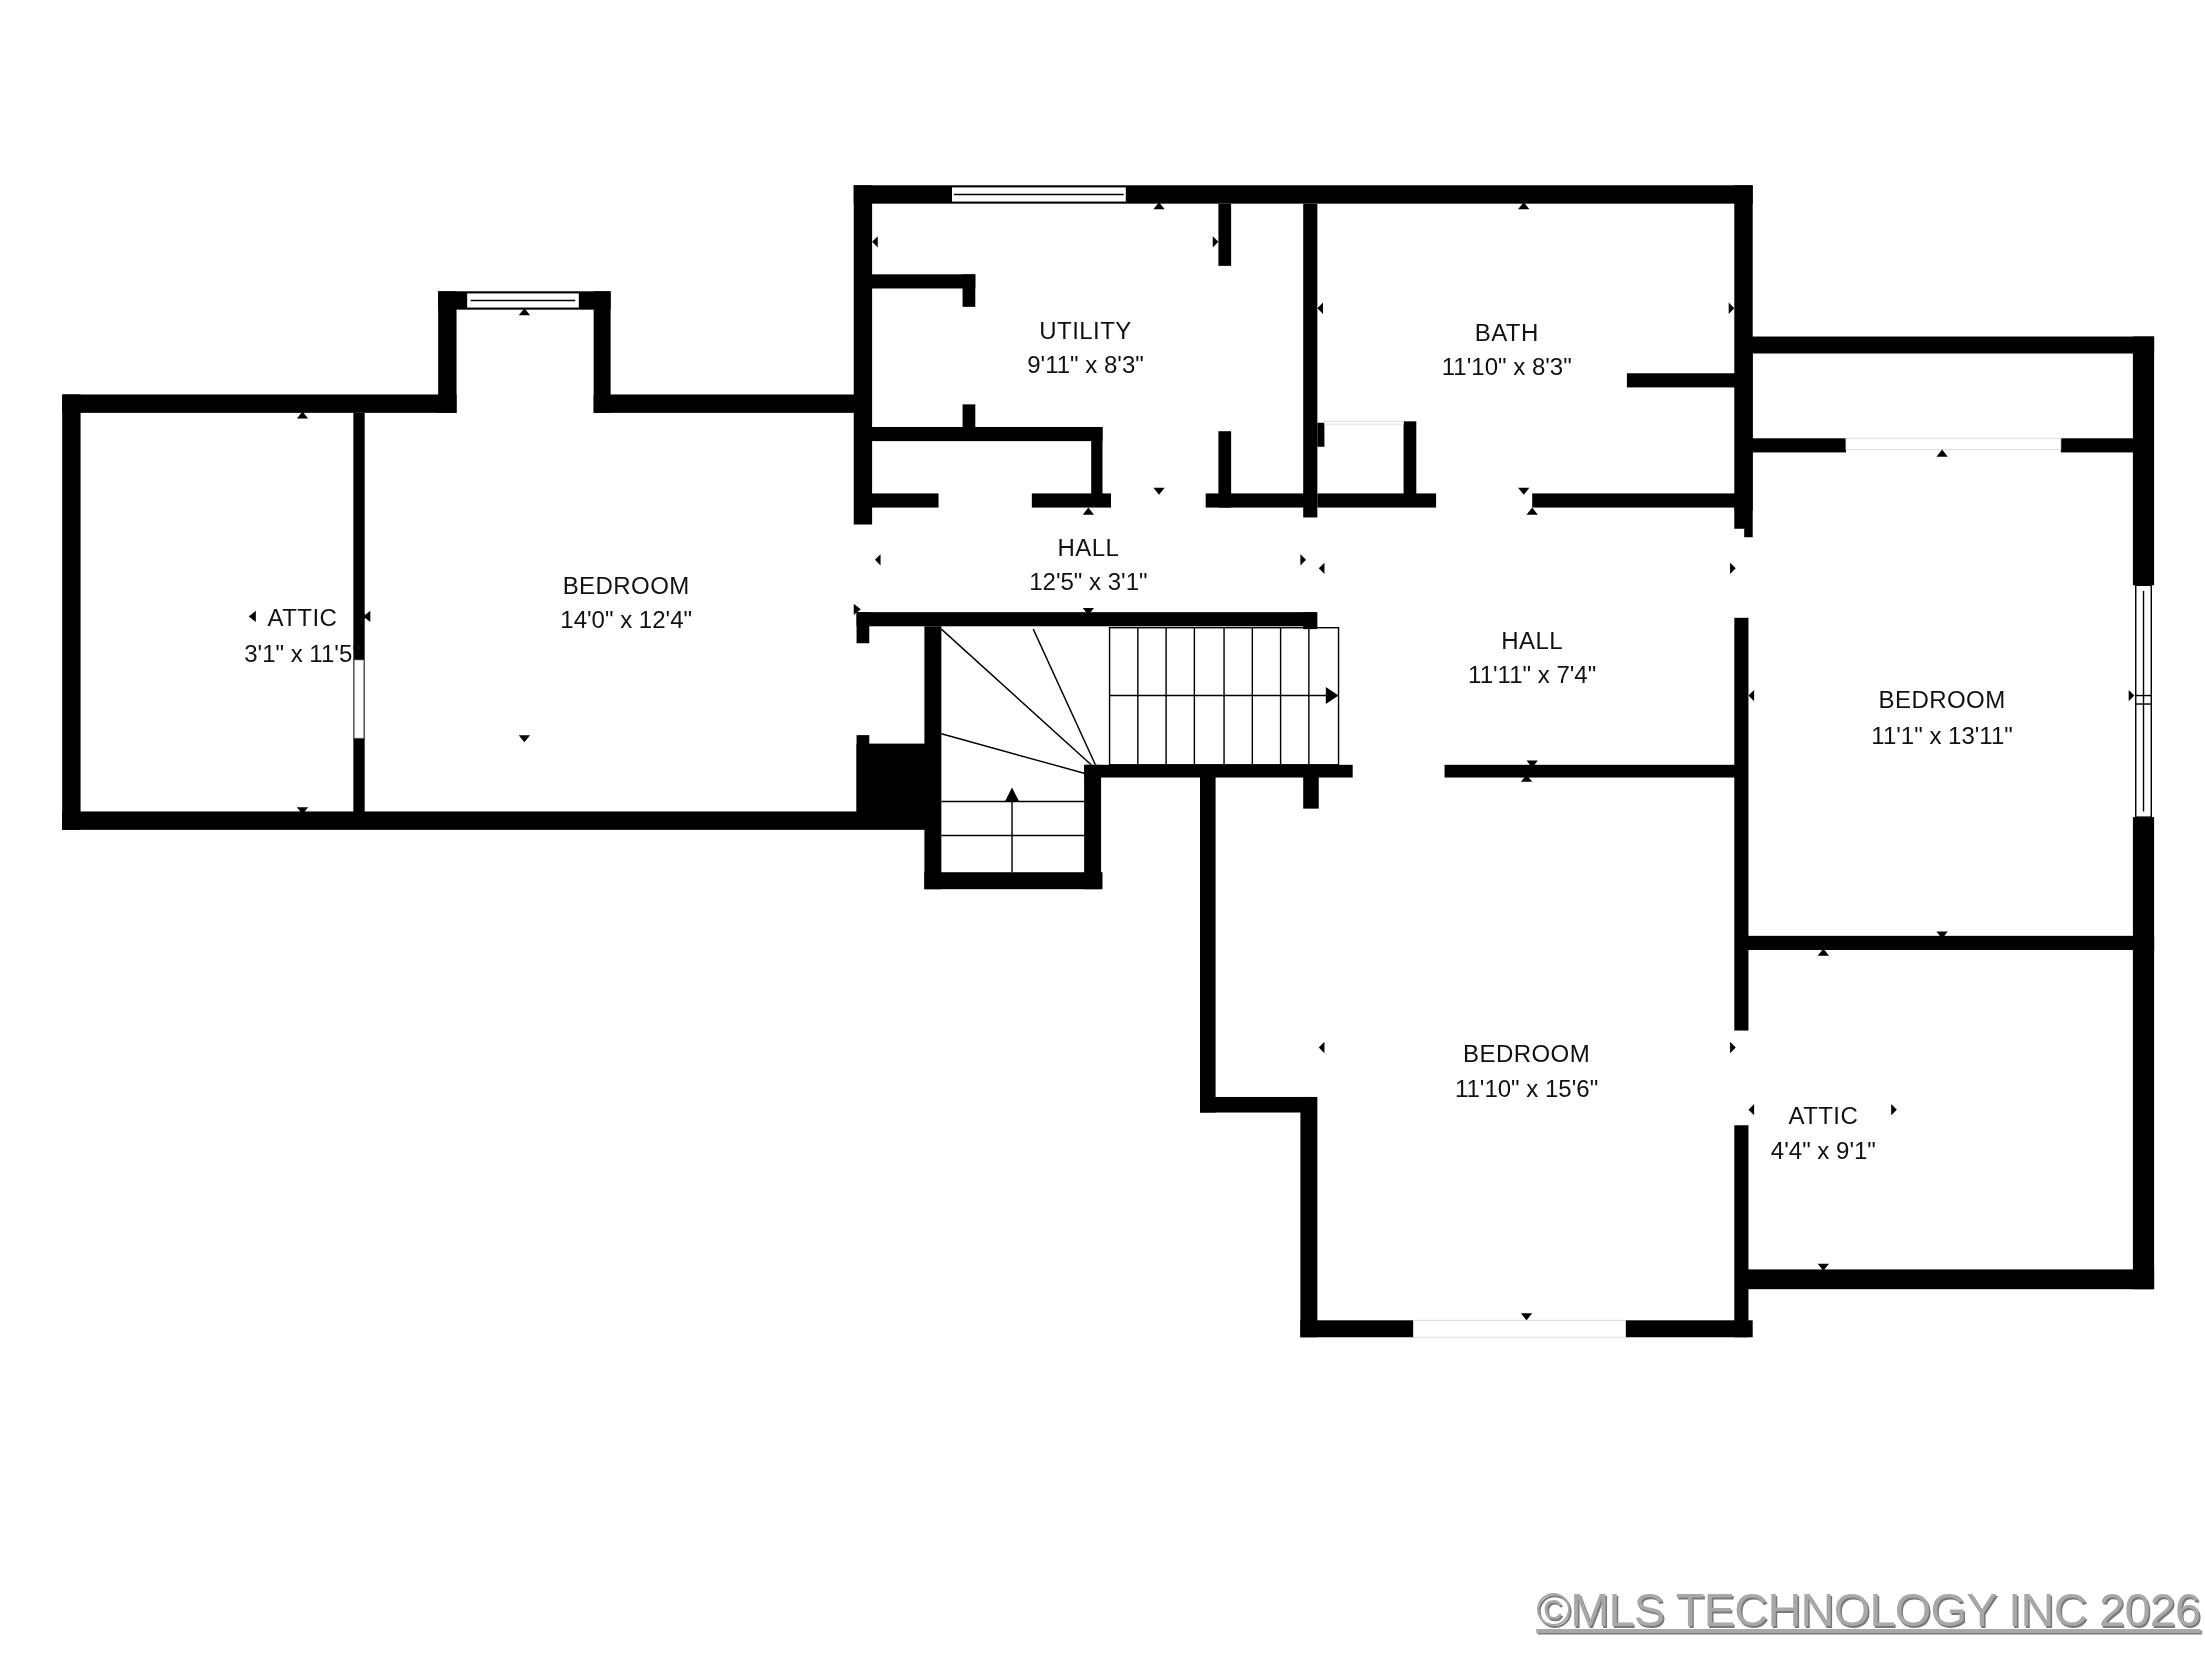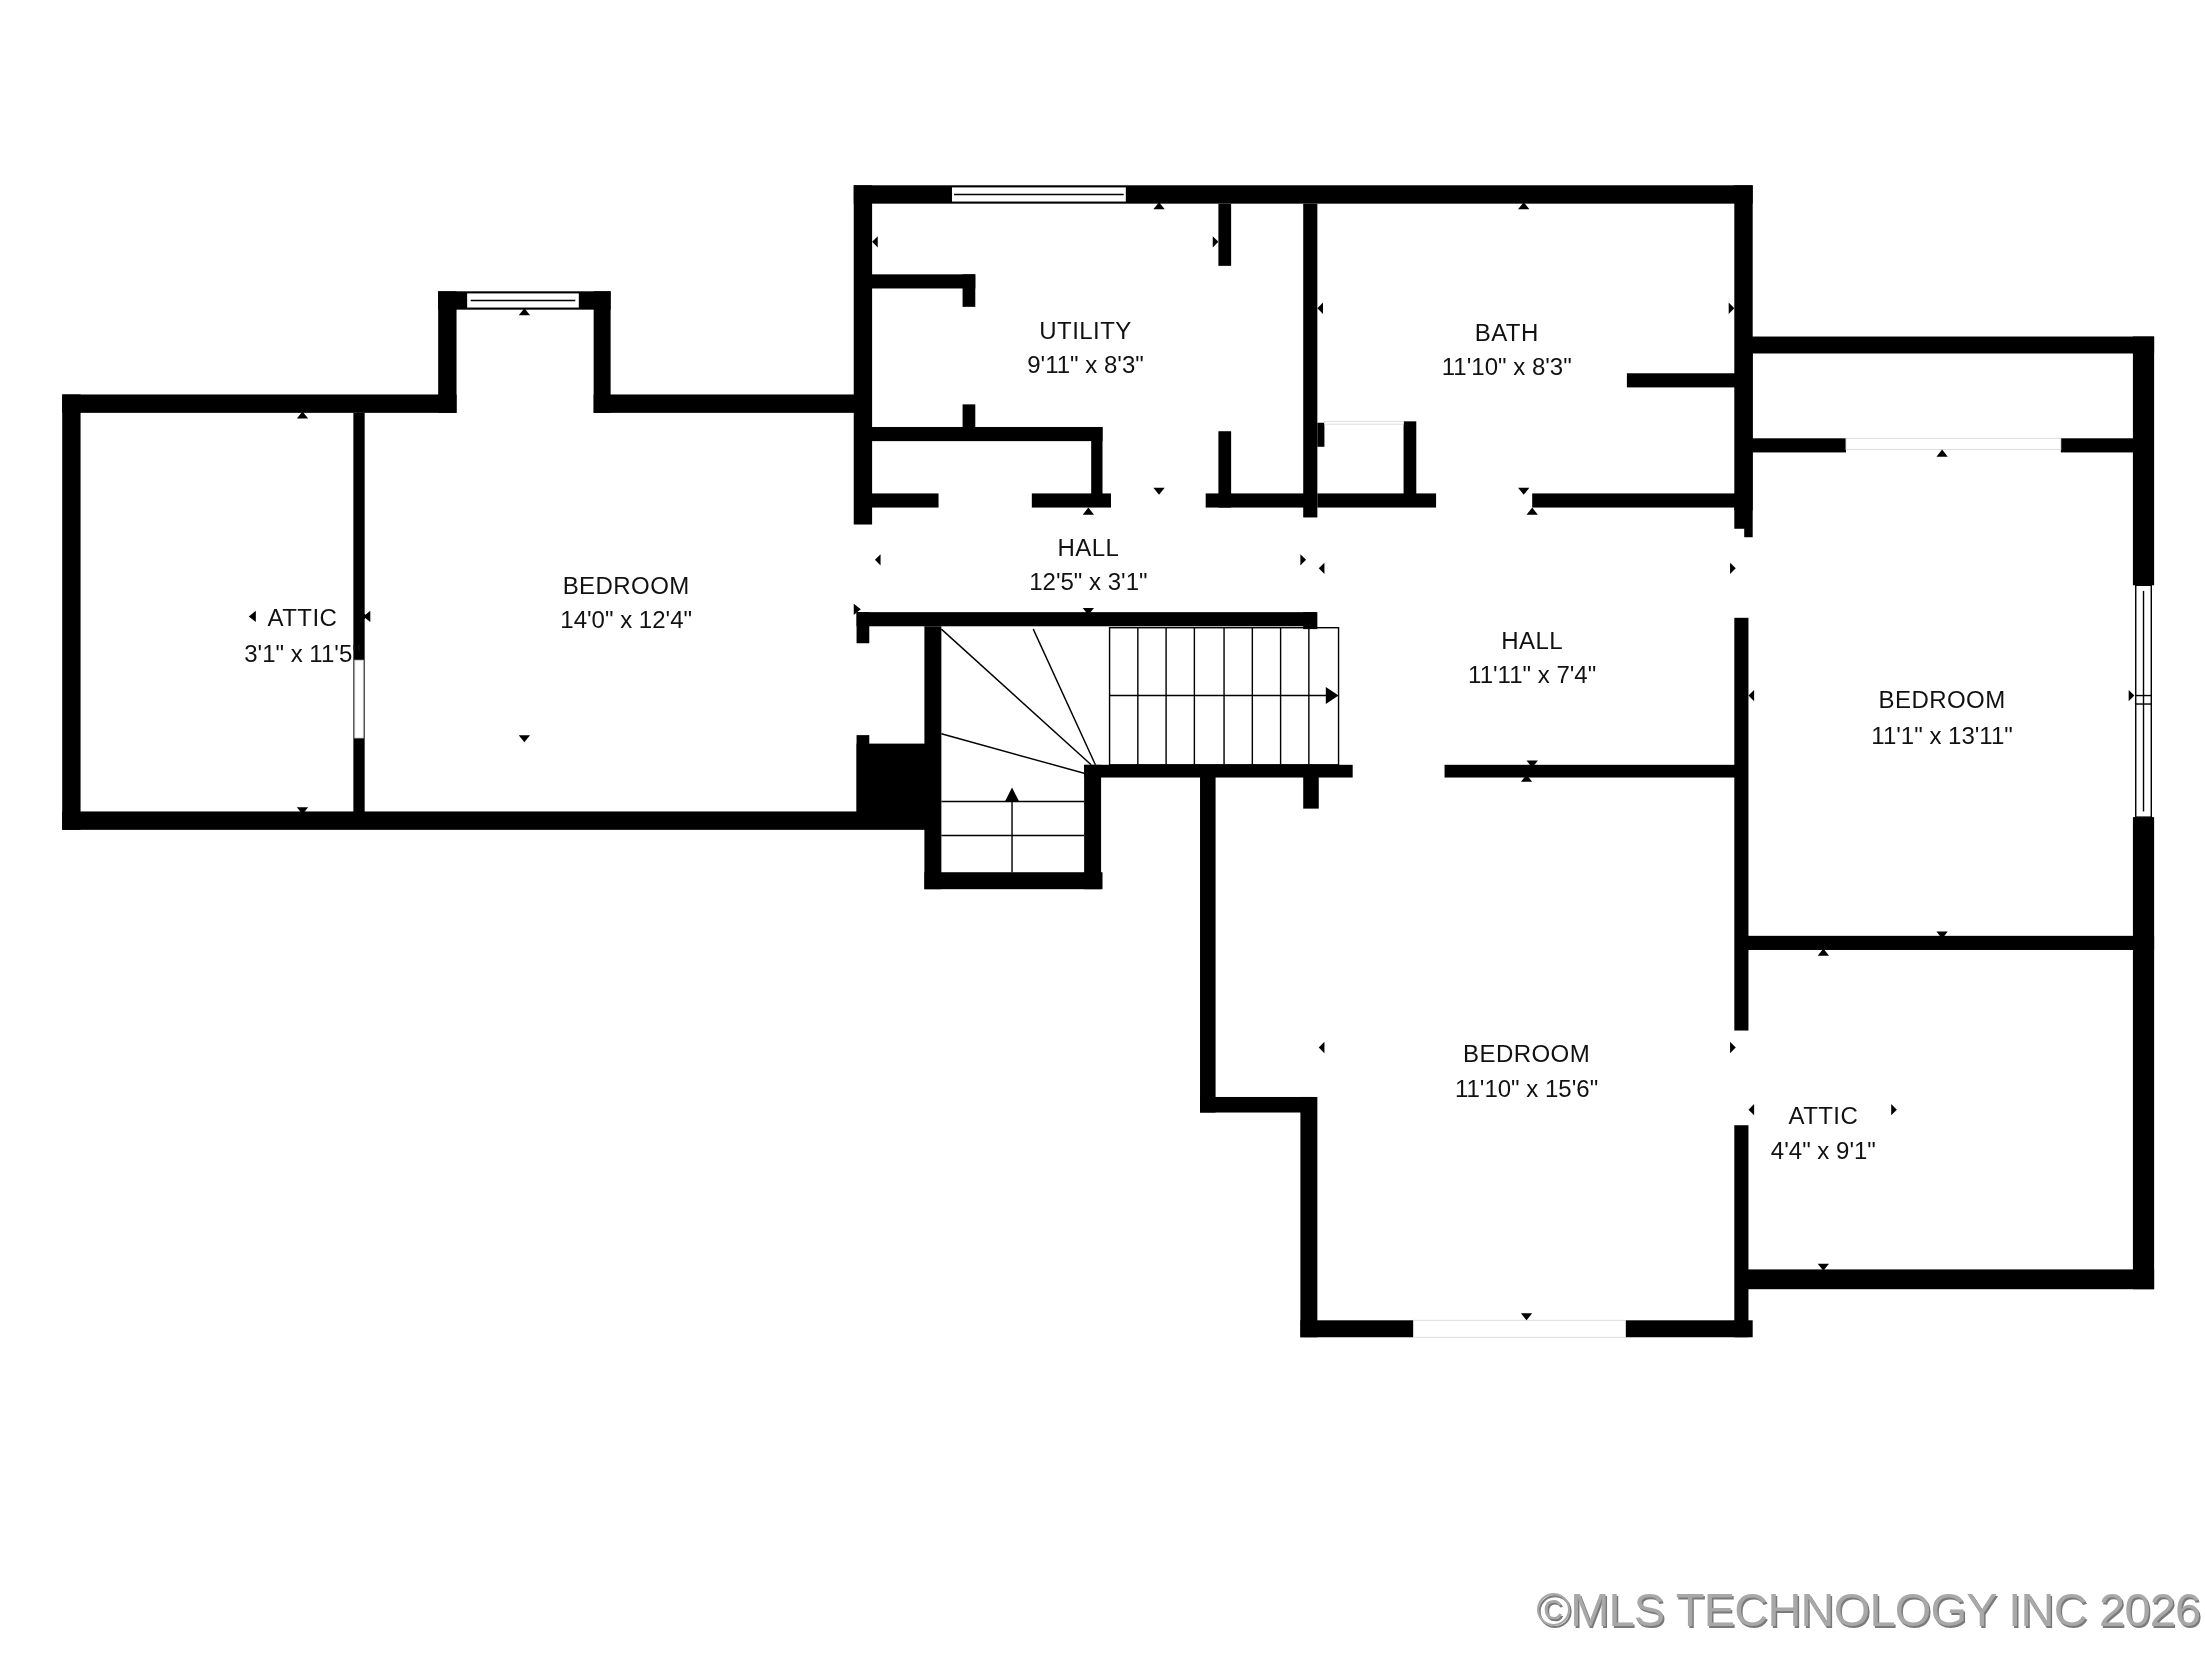--- a/index.html
+++ b/index.html
@@ -19,21 +19,21 @@
   .room-dim { font-size: 17px; }
   .footer-disclaimer {
     position: absolute; left: 646px; top: 1683px;
     font-family: "Liberation Sans", sans-serif; font-size: 17px;
     color: #9a9a9a; letter-spacing: 0px; white-space: nowrap;
   }
   .footer-copyright {
     position: absolute; right: 4.6px; top: 1582px;
     font-family: "Liberation Sans", sans-serif; font-size: 47px;
     color: #a8a8a8; white-space: nowrap;
-    text-shadow: 1.5px 1.5px 0 #7a7a7a; letter-spacing: -0.8px;
+    text-shadow: 1.5px 1.5px 0 #7a7a7a; letter-spacing: -0.8px; text-decoration: underline;
   }
 </style>
 </head>
 <body>
 
 <svg id="plan" viewBox="0 0 1560 1170" xmlns="http://www.w3.org/2000/svg">
 
   <g>
 
     <rect class="wall" x="44" y="279" width="13" height="308"></rect>

